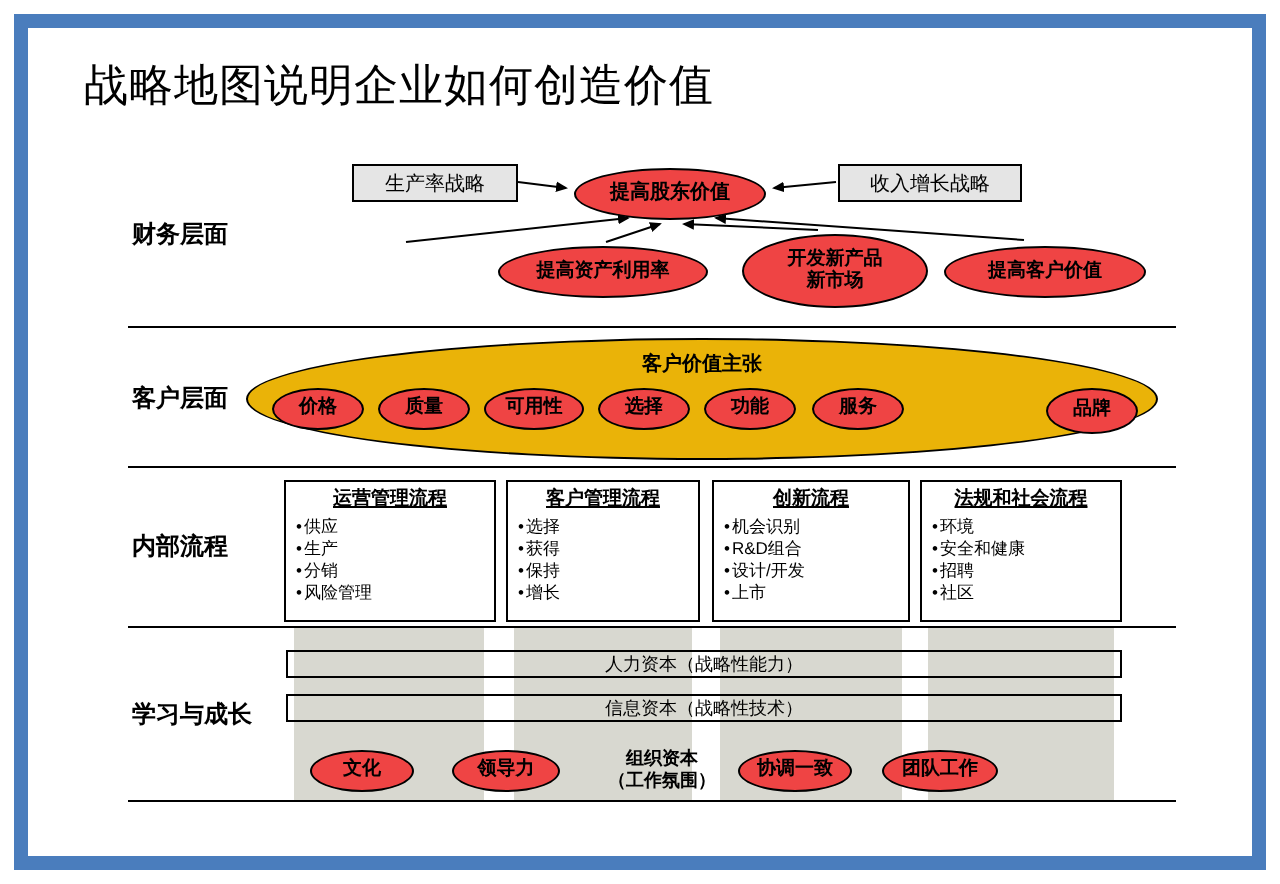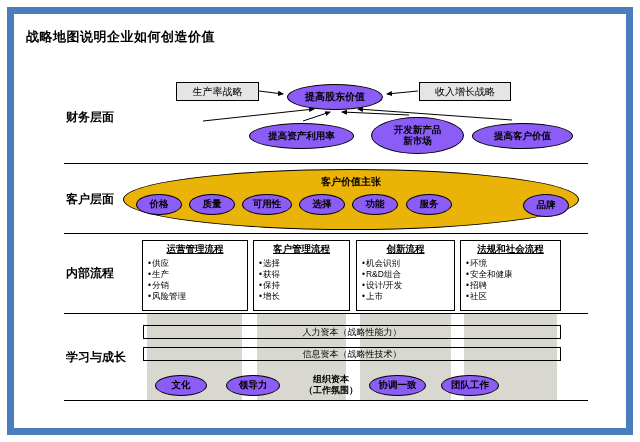--- a/index.html
+++ b/index.html
@@ -1,23 +1,23 @@
 <!DOCTYPE html>
 <html><head>
 <meta charset="utf-8">
 <style>
   * { margin:0; padding:0; box-sizing:border-box; }
   html,body { width:640px; height:442px; background:#fff; font-family:"Liberation Sans",sans-serif; color:#000; }
   .page { position:relative; width:640px; height:442px; background:#fff; overflow:hidden; }
   .frame { position:absolute; left:7px; top:7px; width:626px; height:428px; border:7px solid #4a7dbd; }
-  .title { position:absolute; left:26px; top:28px; font-size:13px; font-weight:bold; letter-spacing:0.5px; }
+  .title { position:absolute; left:42px; top:28px; font-size:22px; font-weight:normal; letter-spacing:0.5px; }
   .hline { position:absolute; left:64px; width:524px; height:0; border-top:1px solid #000; }
   .persp { position:absolute; left:66px; width:76px; font-size:12px; font-weight:bold; font-family:"Liberation Serif",serif; }
   .box { position:absolute; border:1px solid #000; background:#e5e5e5; display:flex; align-items:center; justify-content:center; font-size:10px; font-weight:normal; text-align:center; }
-  .ellipse { position:absolute; border:1px solid #000; border-radius:50%; background:#8b5cf6; display:flex; align-items:center; justify-content:center; font-size:9.5px; font-weight:bold; text-align:center; line-height:1.15; }
+  .ellipse { position:absolute; border:1px solid #000; border-radius:50%; background:#ef4444; display:flex; align-items:center; justify-content:center; font-size:9.5px; font-weight:bold; text-align:center; line-height:1.15; }
   .ellipse.big { font-size:10px; }
   .cv-container { position:absolute; left:123px; top:169px; width:456px; height:61px; border:1px solid #000; border-radius:50%; background:#eab308; }
   .cv-label { position:absolute; top:5px; left:0; right:0; text-align:center; font-size:10px; font-weight:bold; }
   .pbox { position:absolute; top:240px; height:71px; border:1px solid #000; background:#fff; padding-top:2px; }
   .pbox-title { text-align:center; font-size:9.5px; font-weight:bold; text-decoration:underline; margin-bottom:2px; }
   .pbox-item { font-size:8.5px; line-height:11px; padding-left:5px; white-space:nowrap; }
   .pbox-item::before { content:"•"; margin-right:1px; }
   .strip { position:absolute; top:314px; height:86px; background:#d8d8d0; }
   .bar { position:absolute; left:143px; width:418px; height:14px; border:1px solid #000; background:transparent; display:flex; align-items:center; justify-content:center; font-size:9px; }
   .org-label { position:absolute; left:297px; top:374px; width:68px; text-align:center; font-size:9px; font-weight:bold; line-height:11px;font-family:Liberation Serif, serif; }

